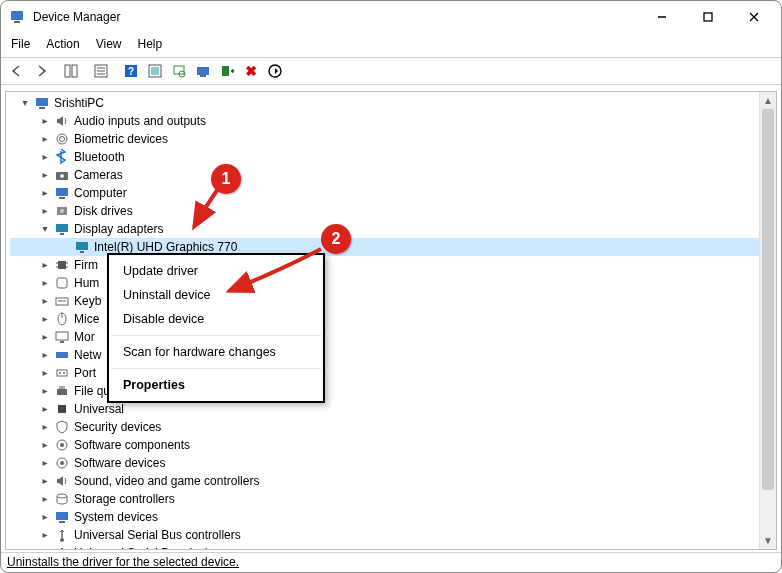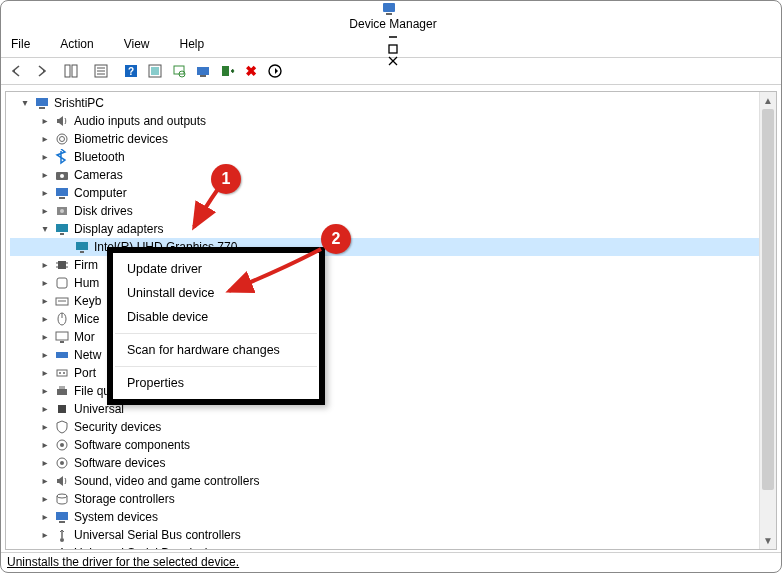--- a/index.html
+++ b/index.html
@@ -15,38 +15,37 @@
     position: relative;
     border: 1px solid #888;
     border-radius: 8px;
   }
   
   .titlebar {
     display: flex;
     align-items: center;
     height: 32px;
     padding: 0 4px 0 8px;
-    flex-direction: column;
   }
   .titlebar .ico {
     width: 16px; height: 16px;
     margin-right: 8px;
     display: inline-flex; align-items:center; justify-content:center;
   }
   .titlebar .title { flex: 0 0 auto; font-size: 12px; }
   .titlebar .spacer { flex: 1; }
   .winbtn {
     width: 46px; height: 30px;
     display: inline-flex; align-items:center; justify-content:center;
     font-size: 12px;
   }
   
   .menubar {
     display: flex;
-    gap: 26px;
+    gap: 12px;
     padding: 2px 8px 4px 8px;
     font-size: 12px;
   }
   .menubar span { padding: 2px 2px; }
   
   .toolbar {
     display: flex;
     align-items: center;
     border-top: 1px solid #d0d0d0;
     border-bottom: 1px solid #d0d0d0;
@@ -102,35 +101,35 @@
   }
   .scrollbar .btn {
     height:17px; display:flex; align-items:center; justify-content:center;
     color:#666; font-size:10px;
   }
   .scrollbar .track { position:absolute; top:17px; bottom:17px; left:0; right:0; }
   .scrollbar .thumb { position:absolute; left:2px; right:2px; top:0; height:90%; background:#cdcdcd; border-radius:2px;}
   
   .ctxmenu {
     position:absolute;
-    left: 106px; top: 246px;
+    left: 106px; top: 252px;
     width: 218px;
     background:#fff;
-    border:6px solid #000000;
+    border:2px solid #000000;
     box-shadow: 3px 3px 6px rgba(0,0,0,.25);
     padding: 4px 0;
     font-size: 12.5px;
   }
   .ctxmenu .mi {
     padding: 5px 14px;
   }
   .ctxmenu .divider {
     height:1px; background:#e4e4e4; margin:4px 2px;
   }
-  .ctxmenu .bold { font-weight:400; }
+  .ctxmenu .bold { font-weight:700; }
   
   .status {
     position:absolute; bottom:0; left:0; right:0;
     height:20px; border-top:1px solid #d0d0d0;
     font-size:12px; padding:2px 6px;text-decoration:underline;
   }
   
   .bubble {
     position:absolute; width:30px; height:30px; border-radius:50%;
     background:#d9241c; color:#fff; font-weight:700; font-size:16px;

